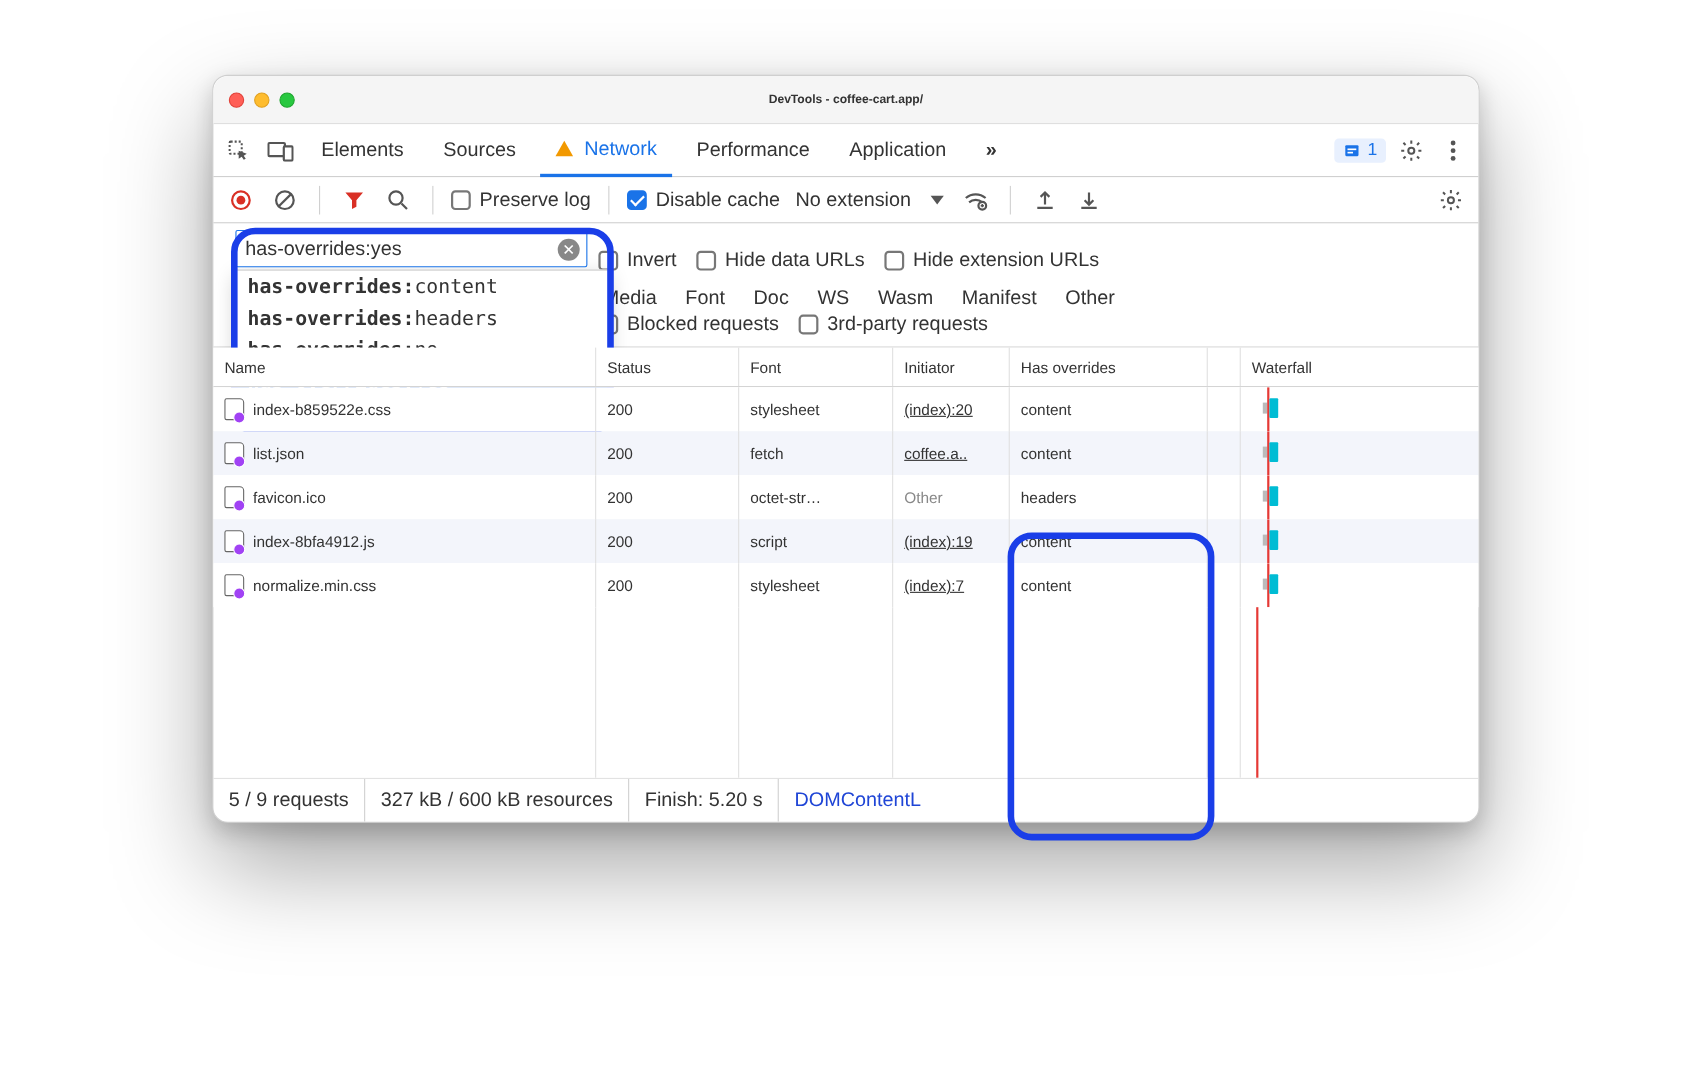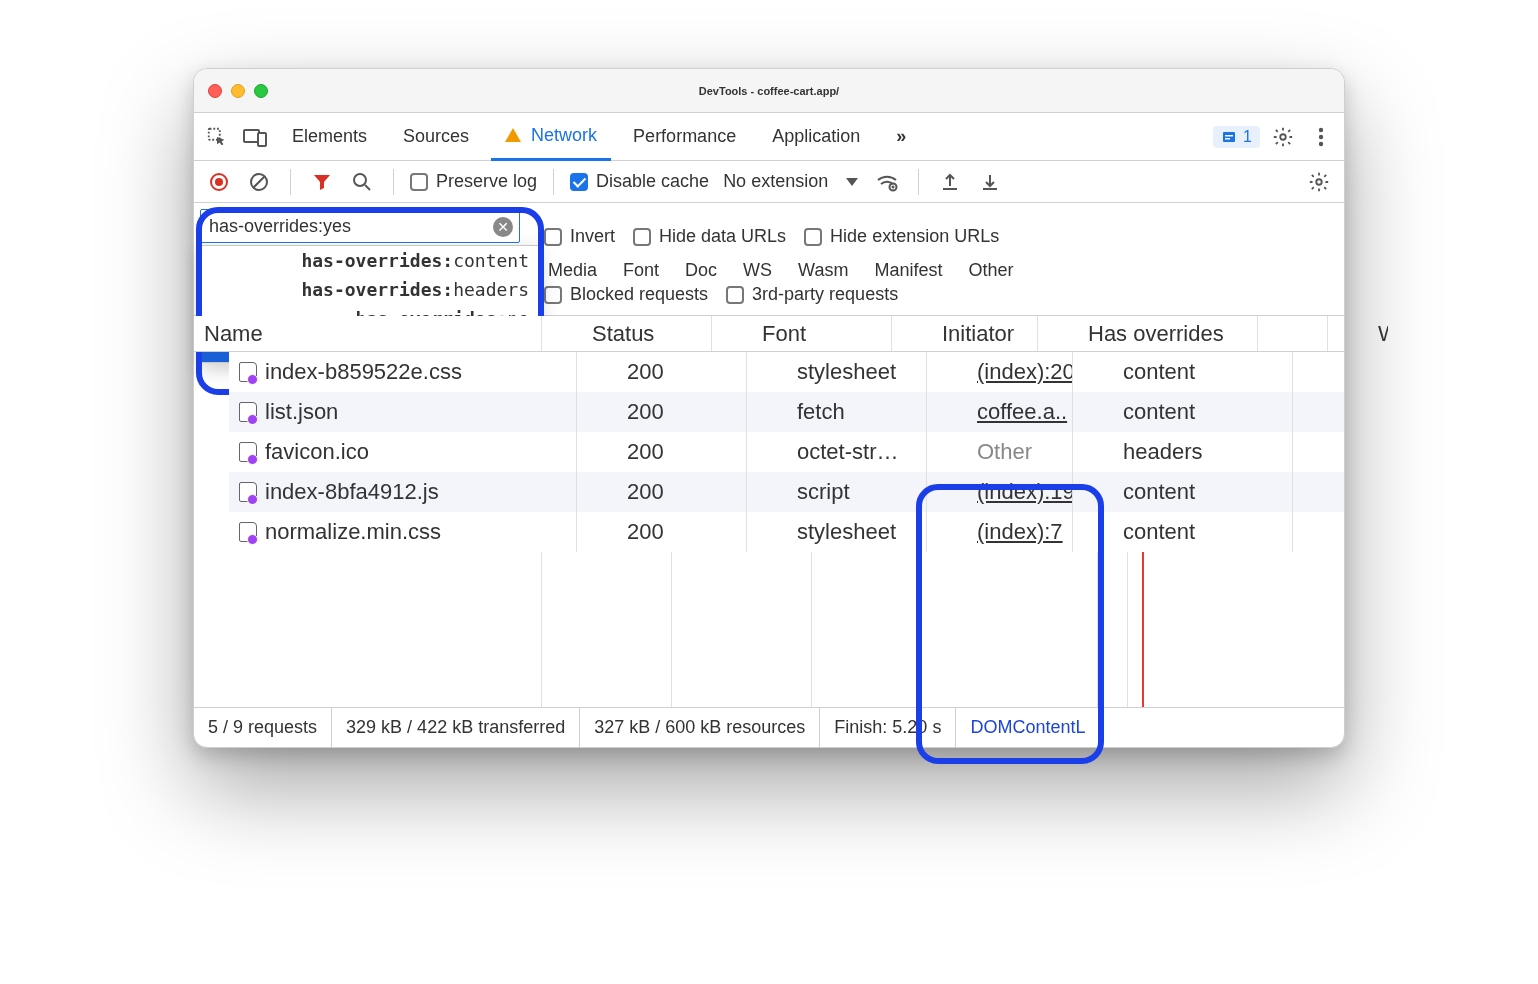--- a/index.html
+++ b/index.html
@@ -35,30 +35,30 @@
   .select { display: inline-flex; align-items: center; gap: 18px; padding: 0 4px; }
   .caret { width: 0; height: 0; border-left: 6px solid transparent; border-right: 6px solid transparent; border-top: 8px solid #555; }
 
   
   .filter-row { position: relative; padding: 10px 10px 0 10px; border-bottom: 1px solid #d0d0d0; font-size: 18px; color: #333; }
   .fr-line1, .fr-line2, .fr-line3 { display: flex; align-items: flex-end; gap: 18px; padding-left: 340px; min-height: 34px; flex-wrap: wrap; }
   .fr-line3 { padding-bottom: 10px; }
   .type-pill { padding: 0 4px; }
 
   
-  .filter-input-wrap { position: absolute; left: 6px; top: 6px; width: 336px; text-align: right; }
+  .filter-input-wrap { position: absolute; left: 20px; top: 6px; width: 336px; }
   .filter-input { position: relative; width: 320px; height: 34px; border: 1px solid #1a73e8; background: #fff; display: flex; align-items: center; padding: 0 32px 0 8px; font-size: 18px; color: #333; border-radius: 2px; }
   .filter-input .clear { position: absolute; right: 6px; top: 7px; width: 20px; height: 20px; border-radius: 50%; background: #888; display: flex; align-items: center; justify-content: center; color: #fff; font-size: 14px; line-height: 1; }
   .popup { width: 340px; background: #fff; border: 1px solid #c8c8c8; box-shadow: 0 6px 18px rgba(0,0,0,0.2); font-family: ui-monospace, Menlo, Consolas, monospace; font-size: 18px; color: #333; margin-top: 2px; }
   .popup .opt { padding: 4px 10px; white-space: nowrap; }
   .popup .opt .k { font-weight: 700; }
   .popup .opt.sel { background: #1a5fd6; color: #fff; }
   .highlight-ring { position: absolute; border: 6px solid #1a3ee8; border-radius: 22px; pointer-events: none; }
   .ring1 { left: -4px; top: -2px; width: 348px; height: 188px; }
-  .thead, .trow { display: grid; grid-template-columns: 348px 130px 140px 106px 180px 30px 1fr; align-items: center; font-size: 22px; gap: 40px; }
+  .thead, .trow { display: grid; grid-template-columns: 348px 130px 140px 106px 180px 30px 1fr; align-items: center; font-size: 14px; }
   .thead { height: 36px; color: #333; border-bottom: 1px solid #d0d0d0; background: #fff; }
   .thead > div, .trow > div { padding: 0 10px; border-right: 1px solid #e0e0e0; height: 100%; display: flex; align-items: center; overflow: hidden; white-space: nowrap; text-overflow: ellipsis; }
   .thead > div:last-child, .trow > div:last-child { border-right: none; }
   .trow { height: 40px; color: #333; }
   .trow:nth-child(even) { background: #f3f5fb; }
   .tbody .trow:nth-child(odd) { background: #fff; }
   .initiator a { color: #333; text-decoration: underline; }
   .initiator .other { color: #888; text-decoration: none; }
   .file-ico { width: 18px; height: 20px; margin-right: 8px; position: relative; flex-shrink: 0; }
   .file-ico::before { content: ""; position: absolute; inset: 0; background: #fff; border: 1.5px solid #666; border-radius: 2px 4px 2px 2px; }
@@ -73,21 +73,21 @@
   .wf-tick { position: absolute; top: 14px; height: 10px; width: 4px; background: #bbb; left: 10px; }
 
   
   .statusbar { height: 40px; display: flex; align-items: center; font-size: 18px; color: #333; border-top: 1px solid #d0d0d0; border-radius: 0 0 14px 14px; white-space: nowrap; overflow: hidden; }
   .statusbar > div { padding: 0 14px; border-right: 1px solid #d0d0d0; height: 100%; display: flex; align-items: center; }
   .statusbar > div:last-child { border-right: none; }
   .dcl { color: #1f45d6; }
 
   .body-flex { display: flex; flex-direction: column; height: calc(100% - 44px); }
   .table-wrap { position: relative; flex: 1; display: flex; flex-direction: column; }
-  .tbody { position: relative; padding-left: 35px; }
+  .tbody { position: relative; }
   .table-extra { flex: 1; border-left: 0; display: grid; grid-template-columns: 348px 130px 140px 106px 180px 30px 1fr; }
   .table-extra > div { border-right: 1px solid #e0e0e0; }
   .table-extra > div:last-child { border-right: none; position: relative; }
   .wf-full-red { position: absolute; top: 0; bottom: 0; left: 14px; width: 2px; background: #e53935; }
 
   svg { display: block; }
 </style>
 </head>
 <body>
 
@@ -389,21 +389,20 @@
             <div></div>
           <div>
               <div class="wf-full-red"></div>
             </div>
         </div>
         <div class="highlight-ring ring2"></div>
       </div>
 
       <div class="statusbar">
         <div>5 / 9 requests</div>
-        <div>329 kB / 422 kB transferred</div>
         <div>327 kB / 600 kB resources</div>
         <div>Finish: 5.20 s</div>
         <div class="dcl">DOMContentL</div>
       </div>
     </div>
 
   </div>
 </div>
 
 </body></html>

